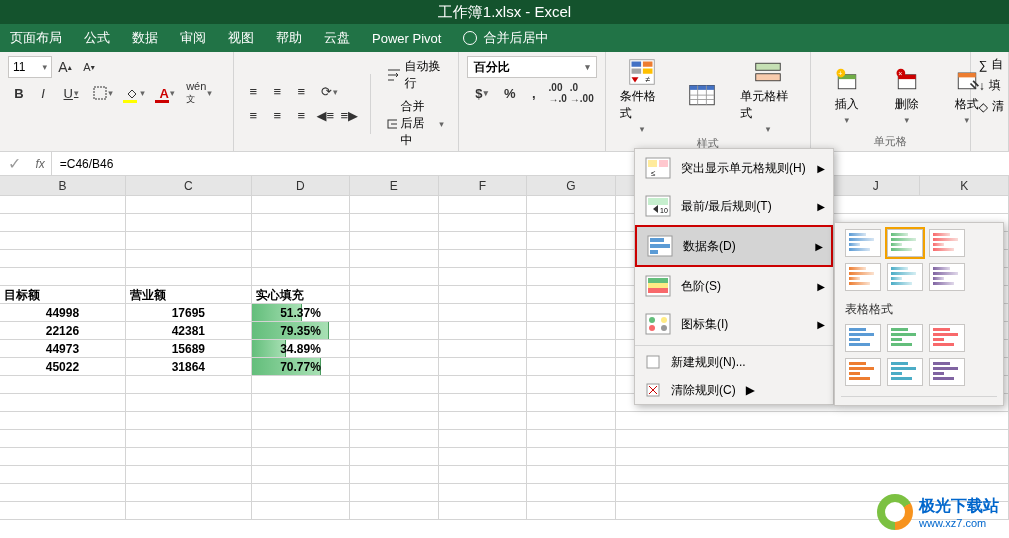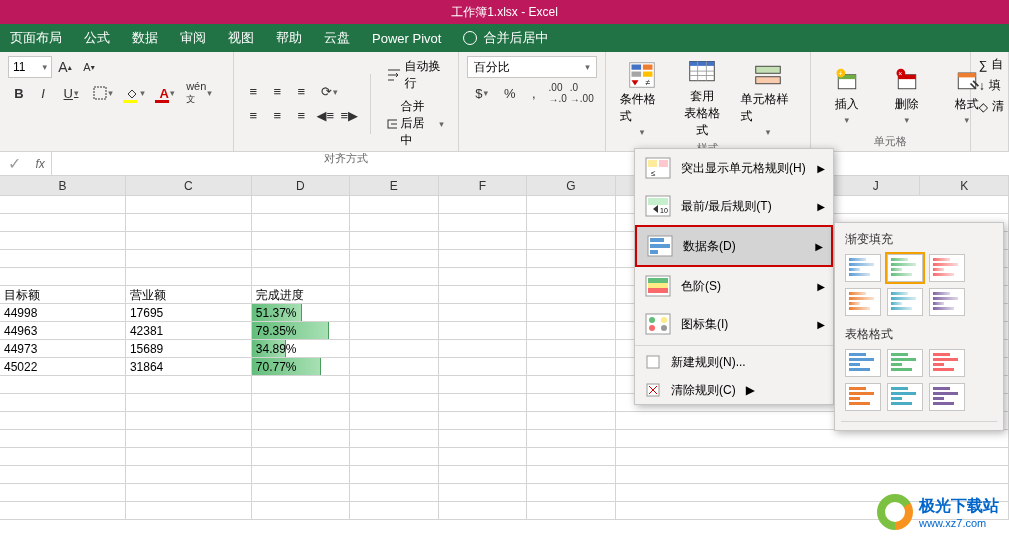--- a/index.html
+++ b/index.html
@@ -1,18 +1,18 @@
 <!DOCTYPE html>
 <html><head>
 <meta charset="utf-8">
 <style>
 * { margin: 0; padding: 0; box-sizing: border-box; font-family: "Microsoft YaHei", sans-serif; }
 body { background: #fff; width: 1009px; height: 538px; overflow: hidden; position: relative; }
 
-.titlebar { background: #be185d; height: 24px; display: flex; align-items: center; justify-content: center; color: #fff; font-size: 12px; }
+.titlebar { background: #14532d; height: 24px; display: flex; align-items: center; justify-content: center; color: #fff; font-size: 15px; }
 
 .tabs { background: #217346; height: 28px; display: flex; align-items: center; padding-left: 10px; gap: 22px; color: #fff; font-size: 13px; }
 .tabs .tab { cursor: pointer; }
 .tell-me { display: flex; align-items: center; gap: 6px; }
 .bulb { width: 14px; height: 14px; border: 1px solid #fff; border-radius: 50%; position: relative; }
 
 .ribbon { background: #f3f2f1; height: 100px; border-bottom: 1px solid #d4d4d4; display: flex; position: relative; }
 .group { border-right: 1px solid #d4d4d4; padding: 4px 8px 0 8px; display: flex; flex-direction: column; justify-content: space-between; }
 .group-label { text-align: center; font-size: 11px; color: #666; padding-bottom: 2px; }
 .group-body { flex: 1; display: flex; align-items: center; gap: 4px; }
@@ -26,45 +26,45 @@
 .biu { font-weight: bold; }
 .underline { text-decoration: underline; }
 .fillcolor { position: relative; }
 .colorbar { position: absolute; bottom: 1px; left: 3px; width: 14px; height: 3px; }
 
 .aligngroup { width: 230px; }
 .align-rows { display: flex; flex-direction: column; gap: 2px; }
 .align-row { display: flex; gap: 2px; align-items: center; }
 .merge-btn { display: flex; gap: 4px; align-items: center; font-size: 12px; padding: 2px 6px; }
 
-.numgroup { width: 150px; }
+.numgroup { width: 150px; font-weight: bold; }
 .num-rows { display: flex; flex-direction: column; gap: 4px; }
 .format-sel { width: 130px; height: 22px; border: 1px solid #c8c6c4; background: #fff; font-size: 12px; padding: 0 6px; display: flex; align-items: center; justify-content: space-between; }
 
 .stylegroup { width: 210px; }
 .bigbtn { display: flex; flex-direction: column; align-items: center; gap: 2px; font-size: 12px; padding: 2px 6px; cursor: pointer; min-width: 56px; }
 .cf-icon { width: 28px; height: 28px; }
 
 .cellgroup { width: 160px; }
 
 .editgroup { flex: 1; padding-right: 4px; }
 .editrow { display: flex; align-items: center; gap: 4px; font-size: 12px; margin-bottom: 4px; }
 
 .formula-bar { height: 24px; border-bottom: 1px solid #d4d4d4; display: flex; align-items: center; background: #fff; }
 .fx-btn { padding: 0 6px; font-size: 12px; font-style: italic; color: #666; border-right: 1px solid #d4d4d4; height: 100%; display: flex; align-items: center; }
 .fx-cancel { padding: 0 8px; color: #999; }
 .formula-input { flex: 1; padding: 0 8px; font-size: 12px; }
 
 .col-headers { height: 20px; display: flex; border-bottom: 1px solid #d4d4d4; background: #e6e6e6; }
 .col-h { border-right: 1px solid #d4d4d4; text-align: center; font-size: 12px; line-height: 20px; color: #333; }
 
-.sheet { position: relative; }
+.sheet { position: relative; font-weight: bold; }
 .gridrow { height: 18px; display: flex; border-bottom: 1px solid #d4d4d4; }
 .cell { border-right: 1px solid #d4d4d4; font-size: 12px; padding: 0 4px; line-height: 18px; overflow: hidden; white-space: nowrap; position: relative; }
-.cell.right { text-align: left; }
+.cell.right { text-align: center; }
 .databar { position: absolute; left: 0; top: 0; bottom: 0; background: linear-gradient(to right, #63be7b, #a8e0b4); border-right: 1px solid #4a9b5e; }
 .databar-text { position: relative; z-index: 1; }
 
 .cf-menu { position: absolute; left: 634px; top: 148px; width: 200px; background: #f3f2f1; border: 1px solid #c8c6c4; box-shadow: 2px 2px 8px rgba(0,0,0,0.3); font-size: 12px; z-index: 100; }
 .cf-item { height: 38px; display: flex; align-items: center; gap: 10px; padding: 0 10px; position: relative; }
 .cf-item.sel { background: #d4d4d4; border: 2px solid #c00; height: 42px; }
 .cf-sep { height: 1px; background: #d4d4d4; margin: 2px 0; }
 .cf-item .arrow { position: absolute; right: 8px; font-size: 10px; }
 .cf-simple { height: 28px; display: flex; align-items: center; gap: 10px; padding: 0 10px; }
 .cf-icon-sm { width: 26px; height: 22px; }
@@ -179,21 +179,20 @@
         <div class="merge-btn">
           <svg width="16" height="14">
               <rect x="1" y="3" width="14" height="8" fill="none" stroke="#333"></rect>
               <path d="M4 7h8" stroke="#333"></path>
             </svg>
           <span>合并后居中</span>
           <span class="dropdown-arrow">▾</span>
         </div>
       </div>
     </div>
-    <div class="group-label">对齐方式</div>
   </div>
 
   <div class="group numgroup">
     <div class="num-rows">
       <div class="format-sel">
         <span>百分比</span>
         <span class="dropdown-arrow">▾</span>
       </div>
       <div class="align-row">
         <div class="iconbtn split">$<span class="dropdown-arrow">▾</span></div>
@@ -222,22 +221,20 @@
       </div>
       <div class="bigbtn">
         <svg class="cf-icon" viewBox="0 0 32 32">
             <rect x="2" y="4" width="28" height="22" fill="#fff" stroke="#333"></rect>
             <rect x="2" y="4" width="28" height="5" fill="#4472c4"></rect>
             <line x1="11" y1="4" x2="11" y2="26" stroke="#999"></line>
             <line x1="21" y1="4" x2="21" y2="26" stroke="#999"></line>
             <line x1="2" y1="15" x2="30" y2="15" stroke="#999"></line>
             <line x1="2" y1="20" x2="30" y2="20" stroke="#999"></line>
           </svg>
-        <span style="white-space:pre-line;text-align:center">套用
-表格格式</span>
       </div>
       <div class="bigbtn">
         <svg class="cf-icon" viewBox="0 0 32 32">
             <rect x="2" y="6" width="28" height="8" fill="#c5e0b4" stroke="#333"></rect>
             <rect x="2" y="18" width="28" height="8" fill="#f8cbad" stroke="#333"></rect>
           </svg>
         <span>单元格样式</span>
         <span class="dropdown-arrow">▾</span>
       </div>
     </div>
@@ -293,20 +290,21 @@
           <span>◇</span>
           <span>清</span>
         </div>
     </div>
   </div>
 </div>
 
 <div class="formula-bar">
   <div class="fx-cancel">✓</div>
   <div class="fx-btn">fx</div>
+  <div class="formula-input">=C46/B46</div>
 </div>
 
 <div class="col-headers">
   <div class="col-h" style="width:128px">B</div>
   <div class="col-h" style="width:128px">C</div>
   <div class="col-h" style="width:100px">D</div>
   <div class="col-h" style="width:90px">E</div>
   <div class="col-h" style="width:90px">F</div>
   <div class="col-h" style="width:90px">G</div>
   <div class="col-h" style="width:220px;border-right:none"></div>
@@ -356,38 +354,38 @@
       <div class="cell" style="width:128px"></div>
       <div class="cell" style="width:100px"></div>
       <div class="cell" style="width:90px"></div>
       <div class="cell" style="width:90px"></div>
       <div class="cell" style="width:90px"></div>
       <div class="cell" style="width:400px"></div>
     </div>
   <div class="gridrow">
     <div class="cell" style="width:128px">目标额</div>
     <div class="cell" style="width:128px">营业额</div>
-    <div class="cell" style="width:100px">完成进度</div>
+    <div class="cell" style="width:100px">实心填充</div>
     <div class="cell" style="width:90px"></div>
       <div class="cell" style="width:90px"></div>
       <div class="cell" style="width:90px"></div>
       <div class="cell" style="width:400px"></div>
   </div>
   <div id="data-rows">
       <div class="gridrow">
         <div class="cell right" style="width:128px">44998</div>
         <div class="cell right" style="width:128px">17695</div>
         <div class="cell right" style="width:100px"><div class="databar" style="width:51.37%"></div><span class="databar-text">51.37%</span></div>
         <div class="cell" style="width:90px"></div>
         <div class="cell" style="width:90px"></div>
         <div class="cell" style="width:90px"></div>
         <div class="cell" style="width:400px"></div>
       </div>
       <div class="gridrow">
-        <div class="cell right" style="width:128px">44963</div>
+        <div class="cell right" style="width:128px">22126</div>
         <div class="cell right" style="width:128px">42381</div>
         <div class="cell right" style="width:100px"><div class="databar" style="width:79.35%"></div><span class="databar-text">79.35%</span></div>
         <div class="cell" style="width:90px"></div>
         <div class="cell" style="width:90px"></div>
         <div class="cell" style="width:90px"></div>
         <div class="cell" style="width:400px"></div>
       </div>
       <div class="gridrow">
         <div class="cell right" style="width:128px">44973</div>
         <div class="cell right" style="width:128px">15689</div>
@@ -546,21 +544,20 @@
     <svg width="16" height="16">
         <rect x="2" y="2" width="12" height="12" fill="#fff" stroke="#999"></rect>
         <path d="M4 4 L12 12 M12 4 L4 12" stroke="#c00"></path>
       </svg>
     <span>清除规则(C)</span>
     <span class="arrow">▶</span>
   </div>
 </div>
 
 <div class="submenu">
-  <div class="sub-header">渐变填充</div>
   <div class="swatch-grid">
     <div class="swatch">
         <div class="swatch-bars">
           <div class="sbar" style="width:60%;background:linear-gradient(90deg,#5b9bd5,#d6e5f3)"></div>
           <div class="sbar" style="width:90%;background:linear-gradient(90deg,#5b9bd5,#d6e5f3)"></div>
           <div class="sbar" style="width:40%;background:linear-gradient(90deg,#5b9bd5,#d6e5f3)"></div>
           <div class="sbar" style="width:75%;background:linear-gradient(90deg,#5b9bd5,#d6e5f3)"></div>
         </div>
       </div>
     <div class="swatch sel">

